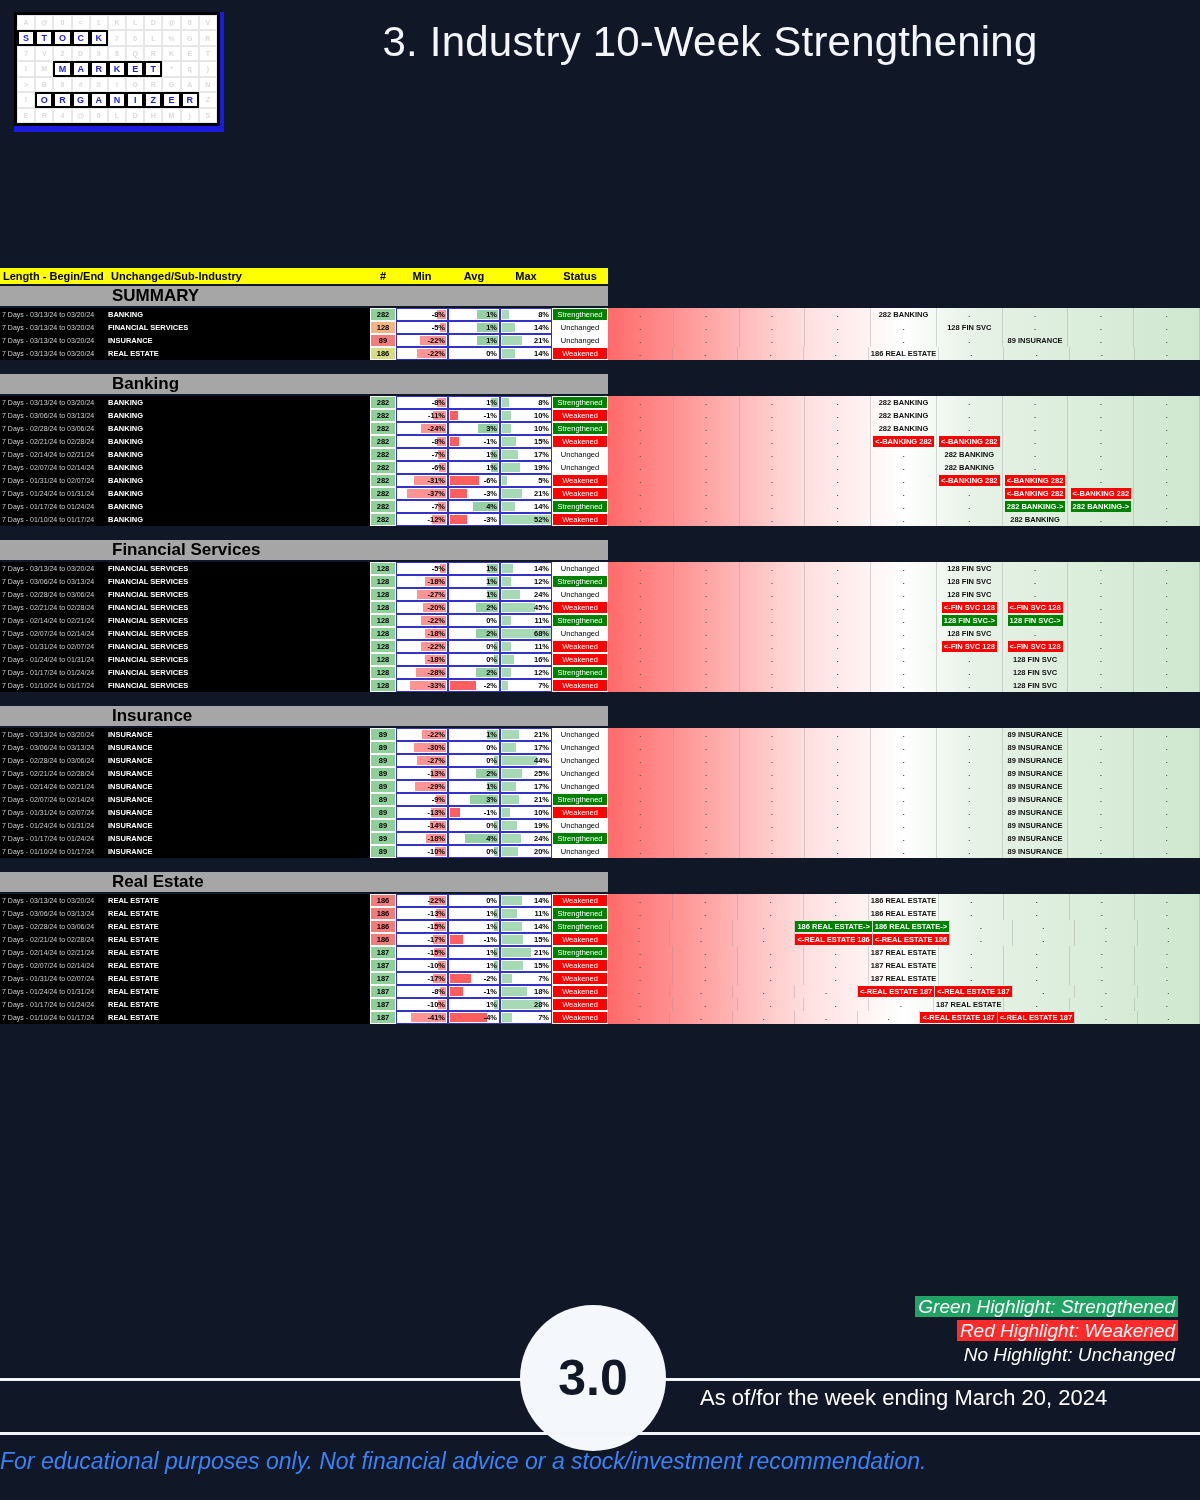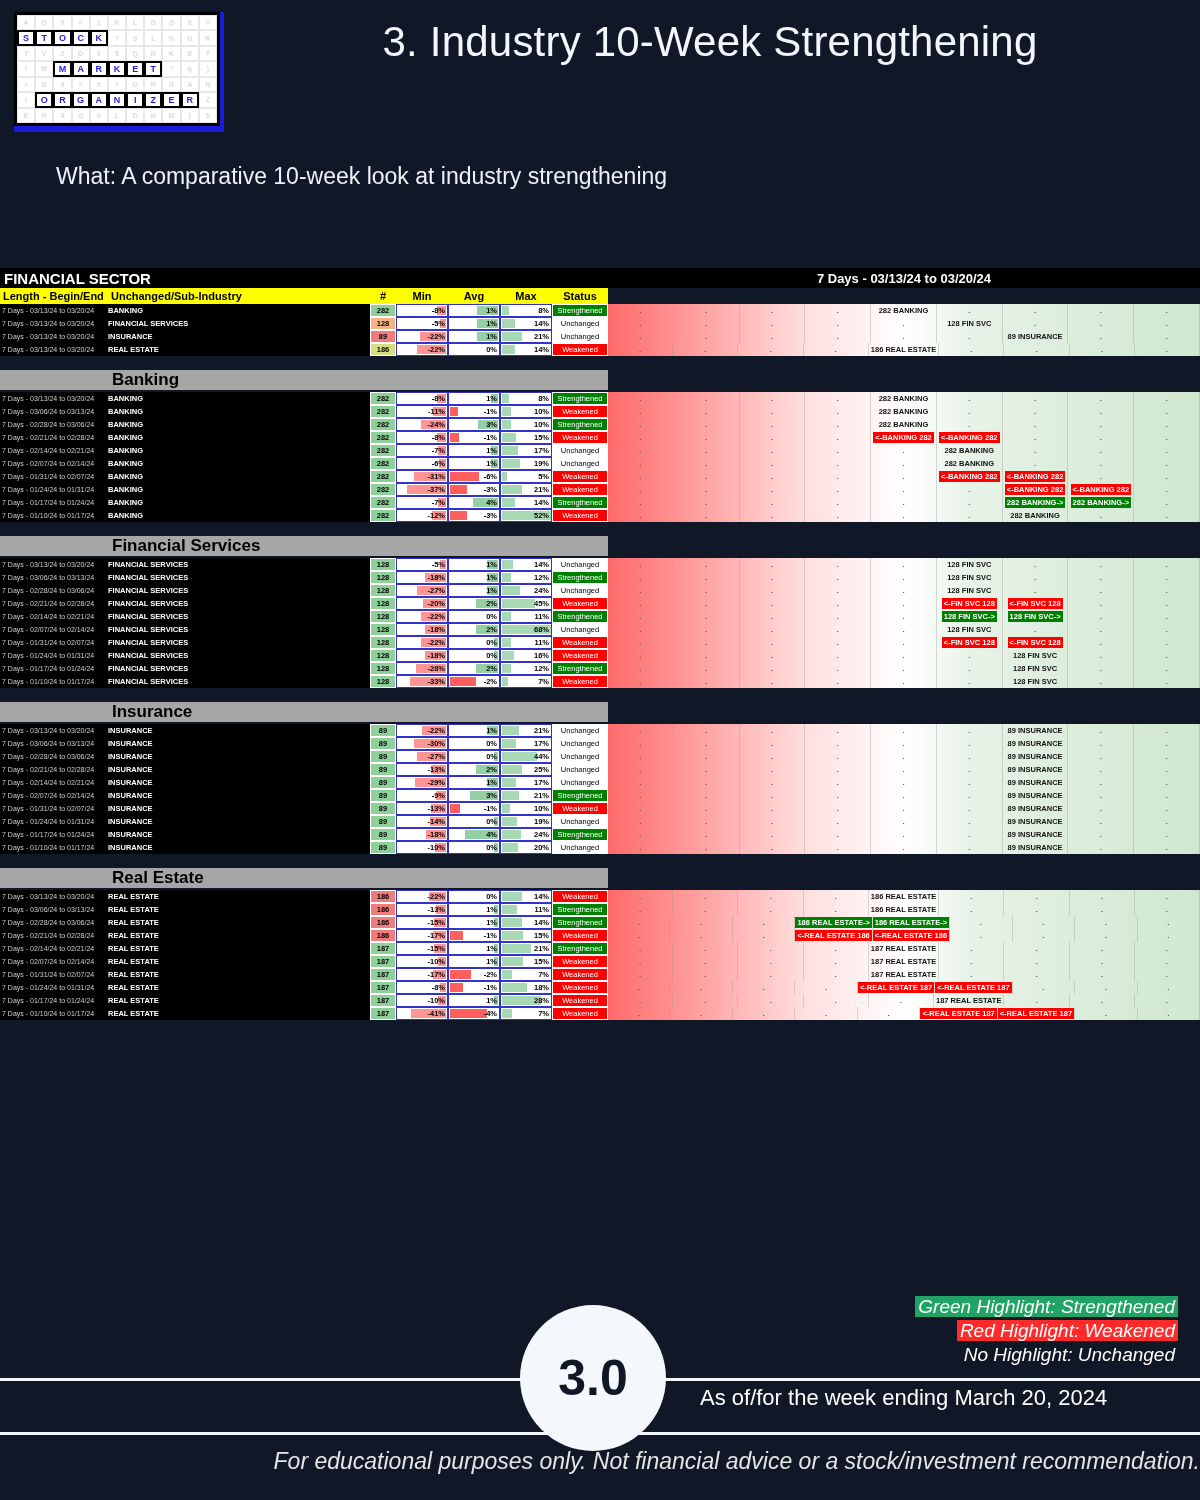--- a/index.html
+++ b/index.html
@@ -106,21 +106,21 @@
           font-size:19px;line-height:24px;color:#fff;}
   #legend .lg{background:#21a366;padding:0 3px;}
   #legend .lr{background:#ff2b2b;padding:0 3px;}
   #legend .ln{padding:0 3px;}
   #rule{position:absolute;left:0;right:0;top:1378px;height:3px;background:#f2f5fa;}
   #circle{position:absolute;left:520px;top:1305px;width:146px;height:146px;border-radius:50%;
           background:#f4f7fb;display:flex;align-items:center;justify-content:center;}
   #circle span{font-size:50px;font-weight:bold;color:#101726;}
   #asof{position:absolute;left:700px;top:1385px;color:#fff;font-size:22px;}
   #rule2{position:absolute;left:0;right:0;top:1432px;height:3px;background:#f2f5fa;}
-  #disc{position:absolute;left:0;right:0;top:1448px;text-align:right;color:#e5e5e5;
+  #disc{position:absolute;left:0;right:0;top:1448px;text-align:left;color:#3b82f6;
         font-size:23px;font-style:italic;}
 </style>
 </head>
 <body>
 
 <div id="header">
   <div id="logo">
     <div id="logo-inner">
       <div class="xgrid" id="xgrid">
           <div class="xcell">A</div>
@@ -200,41 +200,40 @@
           <div class="xcell">M</div>
           <div class="xcell">)</div>
           <div class="xcell">S</div>
         </div>
     </div>
   </div>
   <div id="title">3. Industry 10-Week Strengthening</div>
 </div>
 
 <div id="blurb">
-  <div>What: A comparative 10-week look at industry strengthening</div>
 </div>
 
 <div id="sheet">
 
-  <div id="sectitle">
-    <div class="left">FINANCIAL SECTOR</div>
-    <div class="right">7 Days - 03/13/24 to 03/20/24</div>
-  </div>
 
   <div id="colhead">
     <div class="yl lf c-len">Length - Begin/End</div>
     <div class="yl lf c-ind">Unchanged/Sub-Industry</div>
     <div class="yl ctr c-num">#</div>
     <div class="yl ctr c-min">Min</div>
     <div class="yl ctr c-avg">Avg</div>
     <div class="yl ctr c-max">Max</div>
     <div class="yl ctr c-sts">Status</div>
   </div>
 
   <div id="groups">
+      <div class="grouprow">
+        <div class="gl">SUMMARY</div>
+        <div class="gr"></div>
+      </div>
       <div class="drow">
         <div class="len c-len">7 Days - 03/13/24 to 03/20/24</div>
         <div class="ind c-ind">BANKING</div>
         <div class="num c-num" style="background: rgb(143, 207, 154);">282</div>
         <div class="cellbar c-min">
           <div class="fill" style="width: 18%; background: rgba(255, 60, 60, 0.55); right: 1px;"></div>
           <div class="val">-8%</div>
         </div>
         <div class="cellbar c-avg">
           <div class="fill" style="width: 42%; background: rgba(60, 170, 90, 0.55); right: 1px;"></div>

